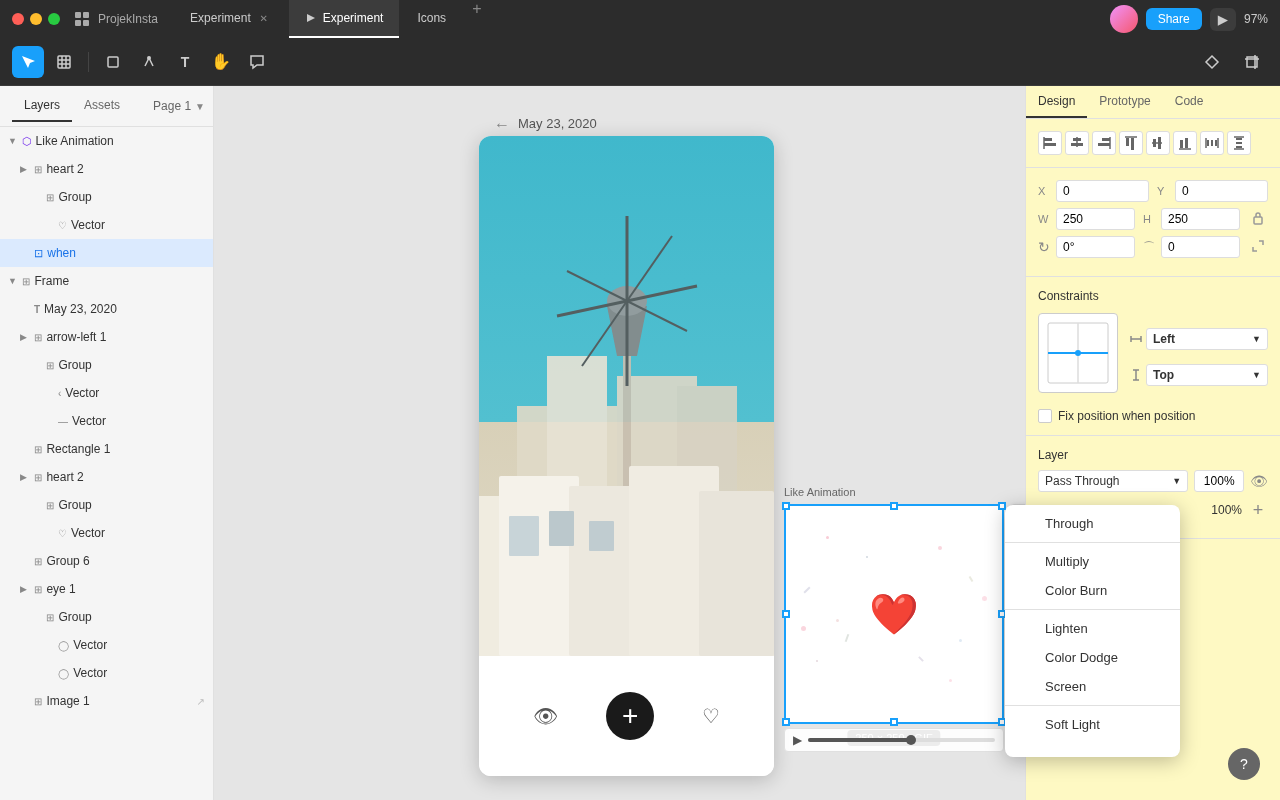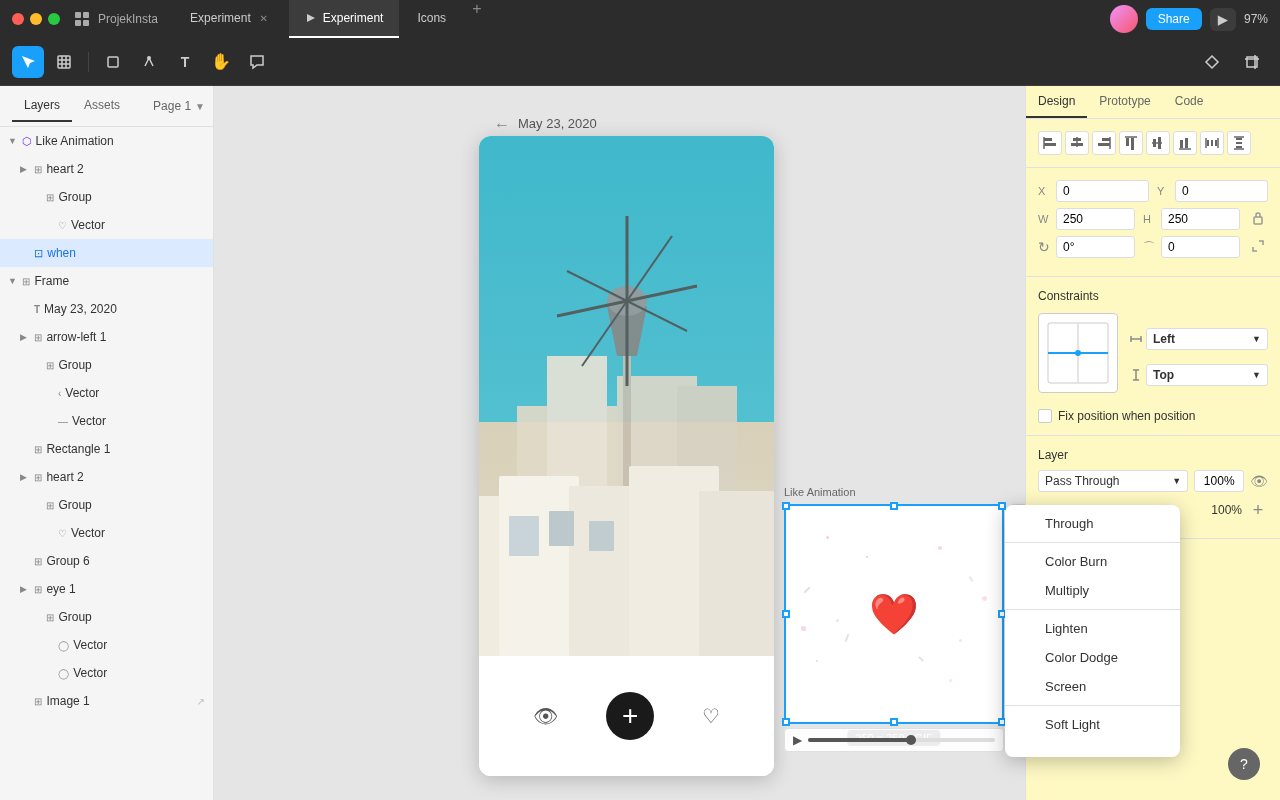--- a/index.html
+++ b/index.html
@@ -629,25 +629,25 @@
 
   <div class="blend-group">
     <div class="blend-option">
       <span>Through</span>
     </div>
   </div>
   <div class="blend-divider"></div>
 
   <div class="blend-group">
     <div class="blend-option">
+      <span>Multiply</span>
+    </div>
+    <div class="blend-option">
       <span>Color Burn</span>
     </div>
-    <div class="blend-option">
-      <span>Multiply</span>
-    </div>
   </div>
   <div class="blend-divider"></div>
 
   <div class="blend-group">
     <div class="blend-option">
       <span>Lighten</span>
     </div>
     <div class="blend-option">
       <span>Color Dodge</span>
     </div>

